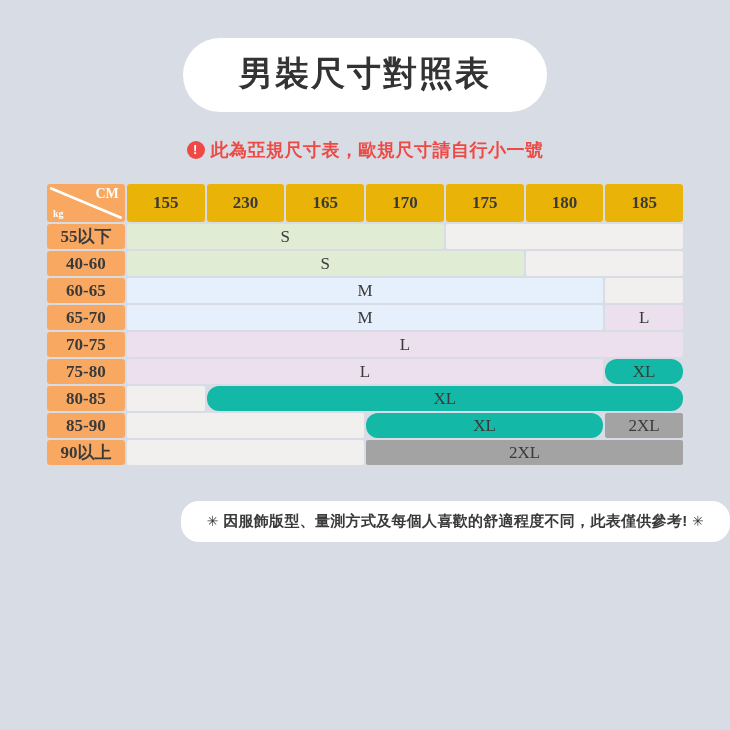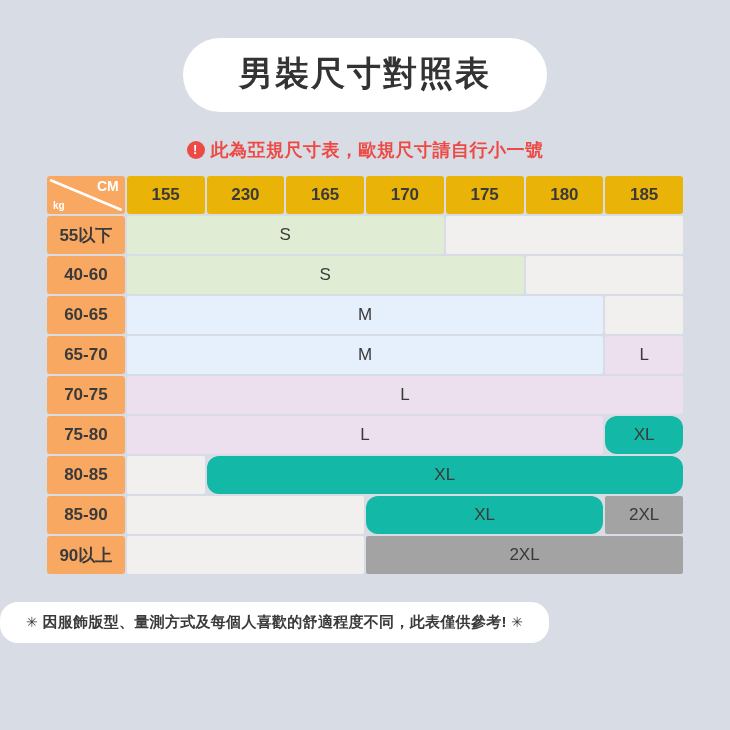--- a/index.html
+++ b/index.html
@@ -60,31 +60,32 @@
     font-size: 13px;
     font-weight: bold;
     line-height: 1;
     margin-right: 6px;
     padding-bottom: 1px;
     box-sizing: border-box;
   }
 
   
   .table-wrap {
-    margin: 12px auto 0;
+    margin: 20px auto 0;
     width: 640px;
+    font-family: Liberation Serif, serif;
   }
   table.size-table {
     border-collapse: separate;
     border-spacing: 2px;
     width: 640px;
     table-layout: fixed;
   }
   table.size-table td {
-    height: 38px;
+    height: 25px;
     text-align: center;
     vertical-align: middle;
     font-size: 17px;
     color: #3a3a3a;
     padding: 0;
   }
   .hcell {
     background: #eab308;
     color: #ffffff;
     font-weight: bold;
@@ -136,22 +137,22 @@
   td.empty   { background: #f1f0ef; border-radius: 2px; }
   td.size-S  { background: #e0ecd4; border-radius: 2px; }
   td.size-M  { background: #e6effc; border-radius: 2px; }
   td.size-L  { background: #ece0ee; border-radius: 2px; }
   td.size-XL { background: #14b8a6; border-radius: 12px; }
   td.size-2XL{ background: #a3a3a3; border-radius: 2px; }
 
   
   .footer-wrap {
     display: flex;
-    justify-content: flex-start;
-    margin-top: 26px;
+    justify-content: flex-end;
+    margin-top: 34px;
   }
   .footer-pill {
     background: #ffffff;
     border-radius: 18px;
     padding: 11px 26px;
     font-size: 15px;
     font-weight: bold;
     color: #3a3a3a;
     white-space: nowrap;
     letter-spacing: 0.3px;

